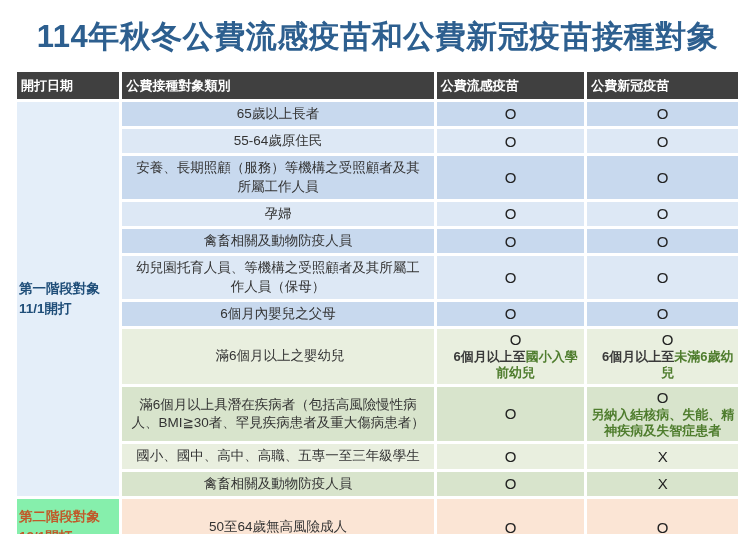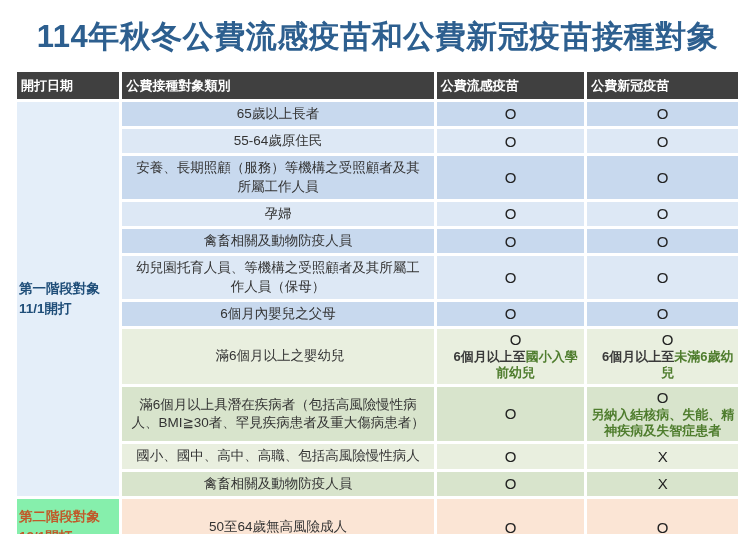--- a/index.html
+++ b/index.html
@@ -213,21 +213,21 @@
           <td class="category-cell bg-green-dark">滿6個月以上具潛在疾病者（包括高風險慢性病人、BMI≧30者、罕見疾病患者及重大傷病患者）</td>
           <td class="mark-cell bg-green-dark">
             <div class="mark">O</div>
           </td>
           <td class="mark-cell bg-green-dark">
             <div class="mark">O</div>
             <div class="note"><span class="hl">另納入結核病、失能、精神疾病及失智症患者</span></div>
           </td>
         </tr>
         <tr class="row-h1">
-          <td class="category-cell bg-green-light">國小、國中、高中、高職、包括高風險慢性病人</td>
+          <td class="category-cell bg-green-light">國小、國中、高中、高職、五專一至三年級學生</td>
           <td class="mark-cell bg-green-light">
             <div class="mark">O</div>
           </td>
           <td class="mark-cell bg-green-light">
             <div class="mark">X</div>
           </td>
         </tr>
         <tr class="row-h1">
           <td class="category-cell bg-green-dark">禽畜相關及動物防疫人員</td>
           <td class="mark-cell bg-green-dark">

